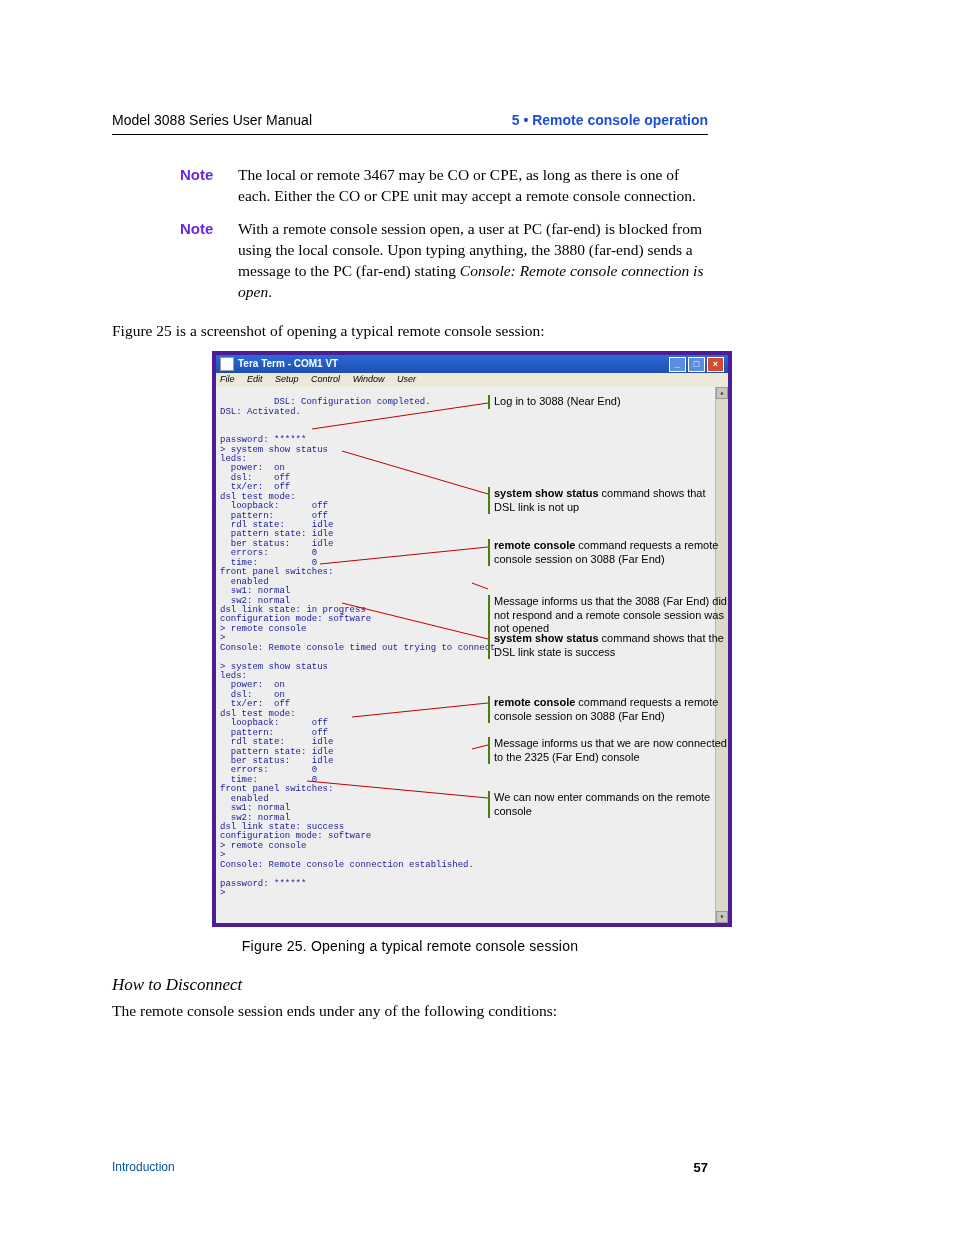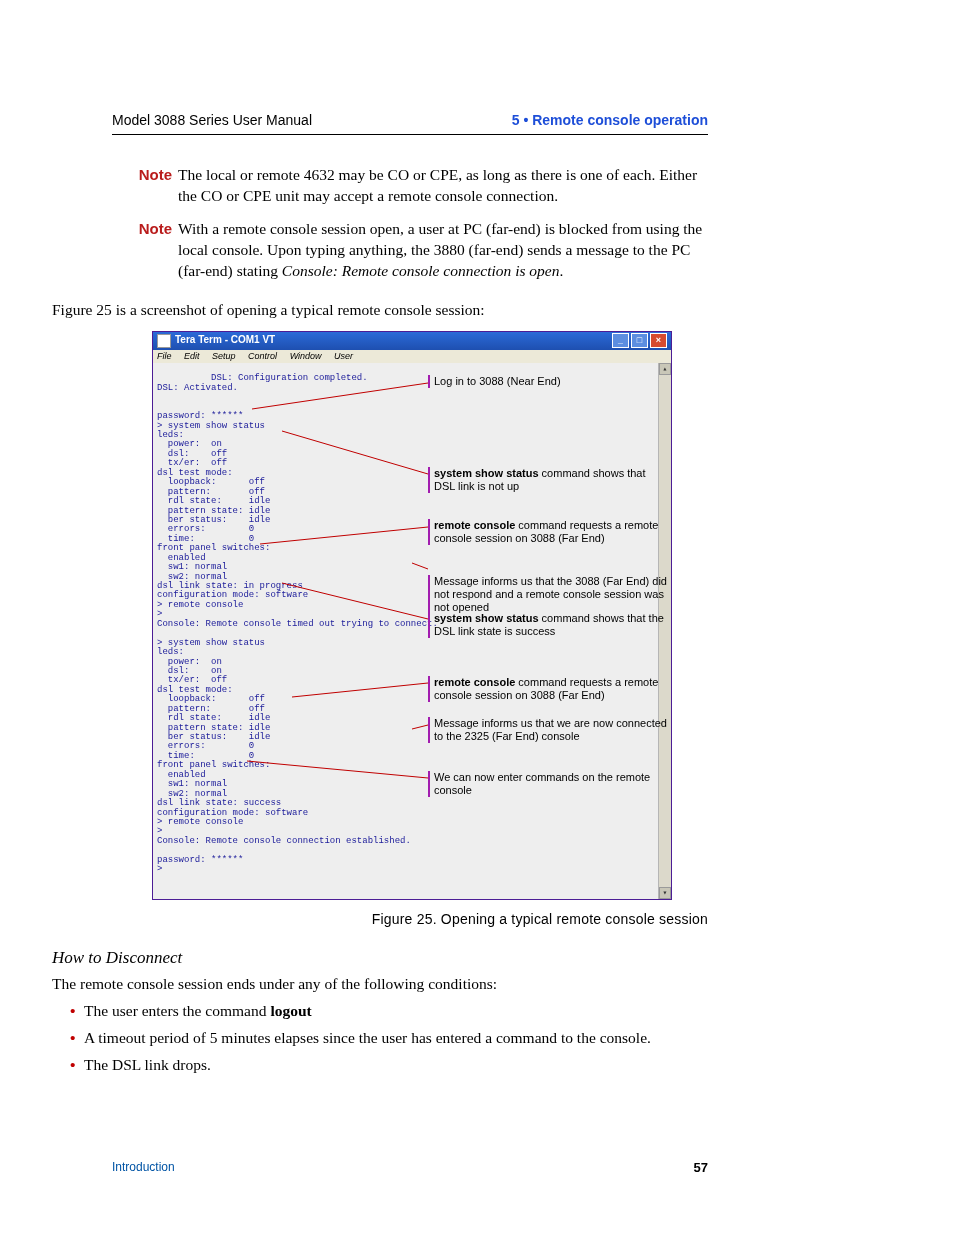--- a/index.html
+++ b/index.html
@@ -1,47 +1,47 @@
 <!DOCTYPE html>
 <html><head>
 <meta charset="utf-8">
 <style>
   html,body{margin:0;padding:0;background:#fff;font-family:"Times New Roman",serif;color:#000;}
-  .page{width:820px;height:1235px;position:relative;box-sizing:border-box;padding:110px 112px 60px 52px;}
+  .page{width:820px;height:1235px;position:relative;box-sizing:border-box;padding:110px 112px 60px 112px;}
   .hdr{position:absolute;top:112px;left:112px;right:112px;font-size:14px;}
   .hdr .left{float:left;font-family:"Helvetica Neue",Arial,sans-serif;font-weight:300;color:#000;}
   .hdr .right{float:right;font-family:Arial,sans-serif;font-weight:700;color:#1d4ed8;}
   .hdr::after{content:"";display:block;clear:both;}
   .rule{position:absolute;top:134px;left:112px;right:112px;border-top:1px solid #000;}
   .body{margin-top:55px;font-size:15.5px;line-height:1.35;}
   .noteblk{margin:12px 0 12px 68px;}
-  .noteblk .ntlabel{float:left;width:52px;font-family:Arial,sans-serif;font-weight:700;color:#b91c1c;font-size:15px;text-align:right;}
+  .noteblk .ntlabel{float:left;width:52px;font-family:Arial,sans-serif;font-weight:700;color:#6d28d9;font-size:15px;}
   .noteblk .nttext{margin-left:58px;}
   .noteblk .nttext .ital{font-style:italic;}
   .noteblk::after{content:"";display:block;clear:both;}
   .intro{margin:18px 0 10px 0;}
   .figwrap{position:relative;width:520px;margin:8px 0 8px 100px;}
-  .win{border:1px solid #4c1d95;background:#eee;font-family:"Courier New",monospace;font-size:9px;line-height:1.05;color:#1a1a99;}
+  .win{border:4px solid #4c1d95;background:#eee;font-family:"Courier New",monospace;font-size:9px;line-height:1.05;color:#1a1a99;}
   .titlebar{height:18px;background:linear-gradient(#2b6ad8,#1e4fb0);display:flex;align-items:center;padding:0 4px;color:#fff;font-family:Tahoma,Arial,sans-serif;font-size:10px;font-weight:700;}
   .titlebar .ticon{width:12px;height:12px;background:#fff;border:1px solid #999;margin-right:4px;display:inline-block;}
   .titlebar .spacer{flex:1;}
   .titlebar .wbtn{width:15px;height:13px;margin-left:2px;border:1px solid #fff;background:#5c8ee0;display:flex;align-items:center;justify-content:center;font-size:9px;font-weight:700;color:#fff;}
   .titlebar .wbtn.close{background:#d64b2f;}
   .menubar{background:#ece9d8;color:#000;font-family:Tahoma,Arial,sans-serif;font-size:9px;padding:2px 4px;}
   .menubar span{margin-right:10px;font-style:italic;}
   .term{background:#eee;position:relative;padding:2px 4px 6px 4px;min-height:416px;white-space:pre;}
   .scrollbar{position:absolute;right:0;top:0;bottom:0;width:12px;background:#dcd9cb;border-left:1px solid #b5b5b5;}
   .scrollbar .sup,.scrollbar .sdn{position:absolute;left:0;width:12px;height:12px;background:#c9c7b8;border:1px solid #9a9a9a;box-sizing:border-box;font-size:8px;text-align:center;line-height:10px;color:#333;}
   .scrollbar .sup{top:0;}
   .scrollbar .sdn{bottom:0;}
   .callouts{position:absolute;left:276px;top:0;width:240px;font-family:"Helvetica Neue",Arial,sans-serif;font-size:11px;line-height:1.2;color:#000;}
-  .co{position:absolute;border-left:2px solid #a21caf;padding-left:4px;}
+  .co{position:absolute;border-left:2px solid #4d7c0f;padding-left:4px;}
   .co b{font-weight:700;}
   svg.lines{position:absolute;left:0;top:0;width:420px;height:470px;pointer-events:none;}
-  .figcap{text-align:right;font-family:"Helvetica Neue",Arial,sans-serif;font-size:14px;font-weight:300;margin:10px 0 18px 0;letter-spacing:0.2px;}
+  .figcap{text-align:center;font-family:"Helvetica Neue",Arial,sans-serif;font-size:14px;font-weight:300;margin:10px 0 18px 0;letter-spacing:0.2px;}
   .h2{font-style:italic;font-size:17px;margin:6px 0 4px 0;font-family:"Times New Roman",serif;}
   ul.bul{margin:6px 0 0 18px;padding:0;list-style:none;}
   ul.bul li{position:relative;padding-left:14px;margin:6px 0;line-height:1.35;}
   ul.bul li::before{content:"•";position:absolute;left:0;color:#c00000;font-weight:700;}
   .ftr{position:absolute;bottom:60px;left:112px;right:112px;font-size:13px;}
   .ftr .fl{float:left;color:#0054a5;font-family:Arial,sans-serif;font-size:12px;}
   .ftr .fr{float:right;font-family:Arial,sans-serif;font-weight:700;}
   .ftr::after{content:"";display:block;clear:both;}
 </style>
 </head>
@@ -50,21 +50,21 @@
 <div class="page">
   <div class="hdr">
     <span class="left">Model 3088 Series User Manual</span>
     <span class="right">5 • Remote console operation</span>
   </div>
   <div class="rule"></div>
 
   <div class="body">
     <div class="noteblk">
       <div class="ntlabel">Note</div>
-      <div class="nttext">The local or remote 4632 may be CO or CPE, as long as there is one of each. Either the CO or CPE unit may accept a remote console connection.</div>
+      <div class="nttext">The local or remote 3467 may be CO or CPE, as long as there is one of each. Either the CO or CPE unit may accept a remote console connection.</div>
     </div>
     <div class="noteblk">
       <div class="ntlabel">Note</div>
       <div class="nttext">
         <span>With a remote console session open, a user at PC (far-end) is blocked from using the local console. Upon typing anything, the 3880 (far-end) sends a message to the PC (far-end) stating </span><span class="ital">Console: Remote console connection is open</span><span>.</span>
       </div>
     </div>
 
     <p class="intro">Figure 25 is a screenshot of opening a typical remote console session:</p>
 
@@ -169,24 +169,19 @@
         <div class="co" style="top:345px;"><b>remote console</b><span> command requests a remote console session on 3088 (Far End)</span></div>
         <div class="co" style="top:386px;">Message informs us that we are now connected to the 2325 (Far End) console</div>
         <div class="co" style="top:440px;">We can now enter commands on the remote console</div>
       </div>
     </div>
 
     <div class="figcap">Figure 25. Opening a typical remote console session</div>
 
     <div class="h2">How to Disconnect</div>
     <div>The remote console session ends under any of the following conditions:</div>
-    <ul class="bul">
-      <li><span>The user enters the command </span><b>logout</b></li>
-      <li>A timeout period of 5 minutes elapses since the user has entered a command to the console.</li>
-      <li>The DSL link drops.</li>
-    </ul>
   </div>
 
   <div class="ftr">
     <span class="fl">Introduction</span>
     <span class="fr">57</span>
   </div>
 </div>
 
 </body></html>

